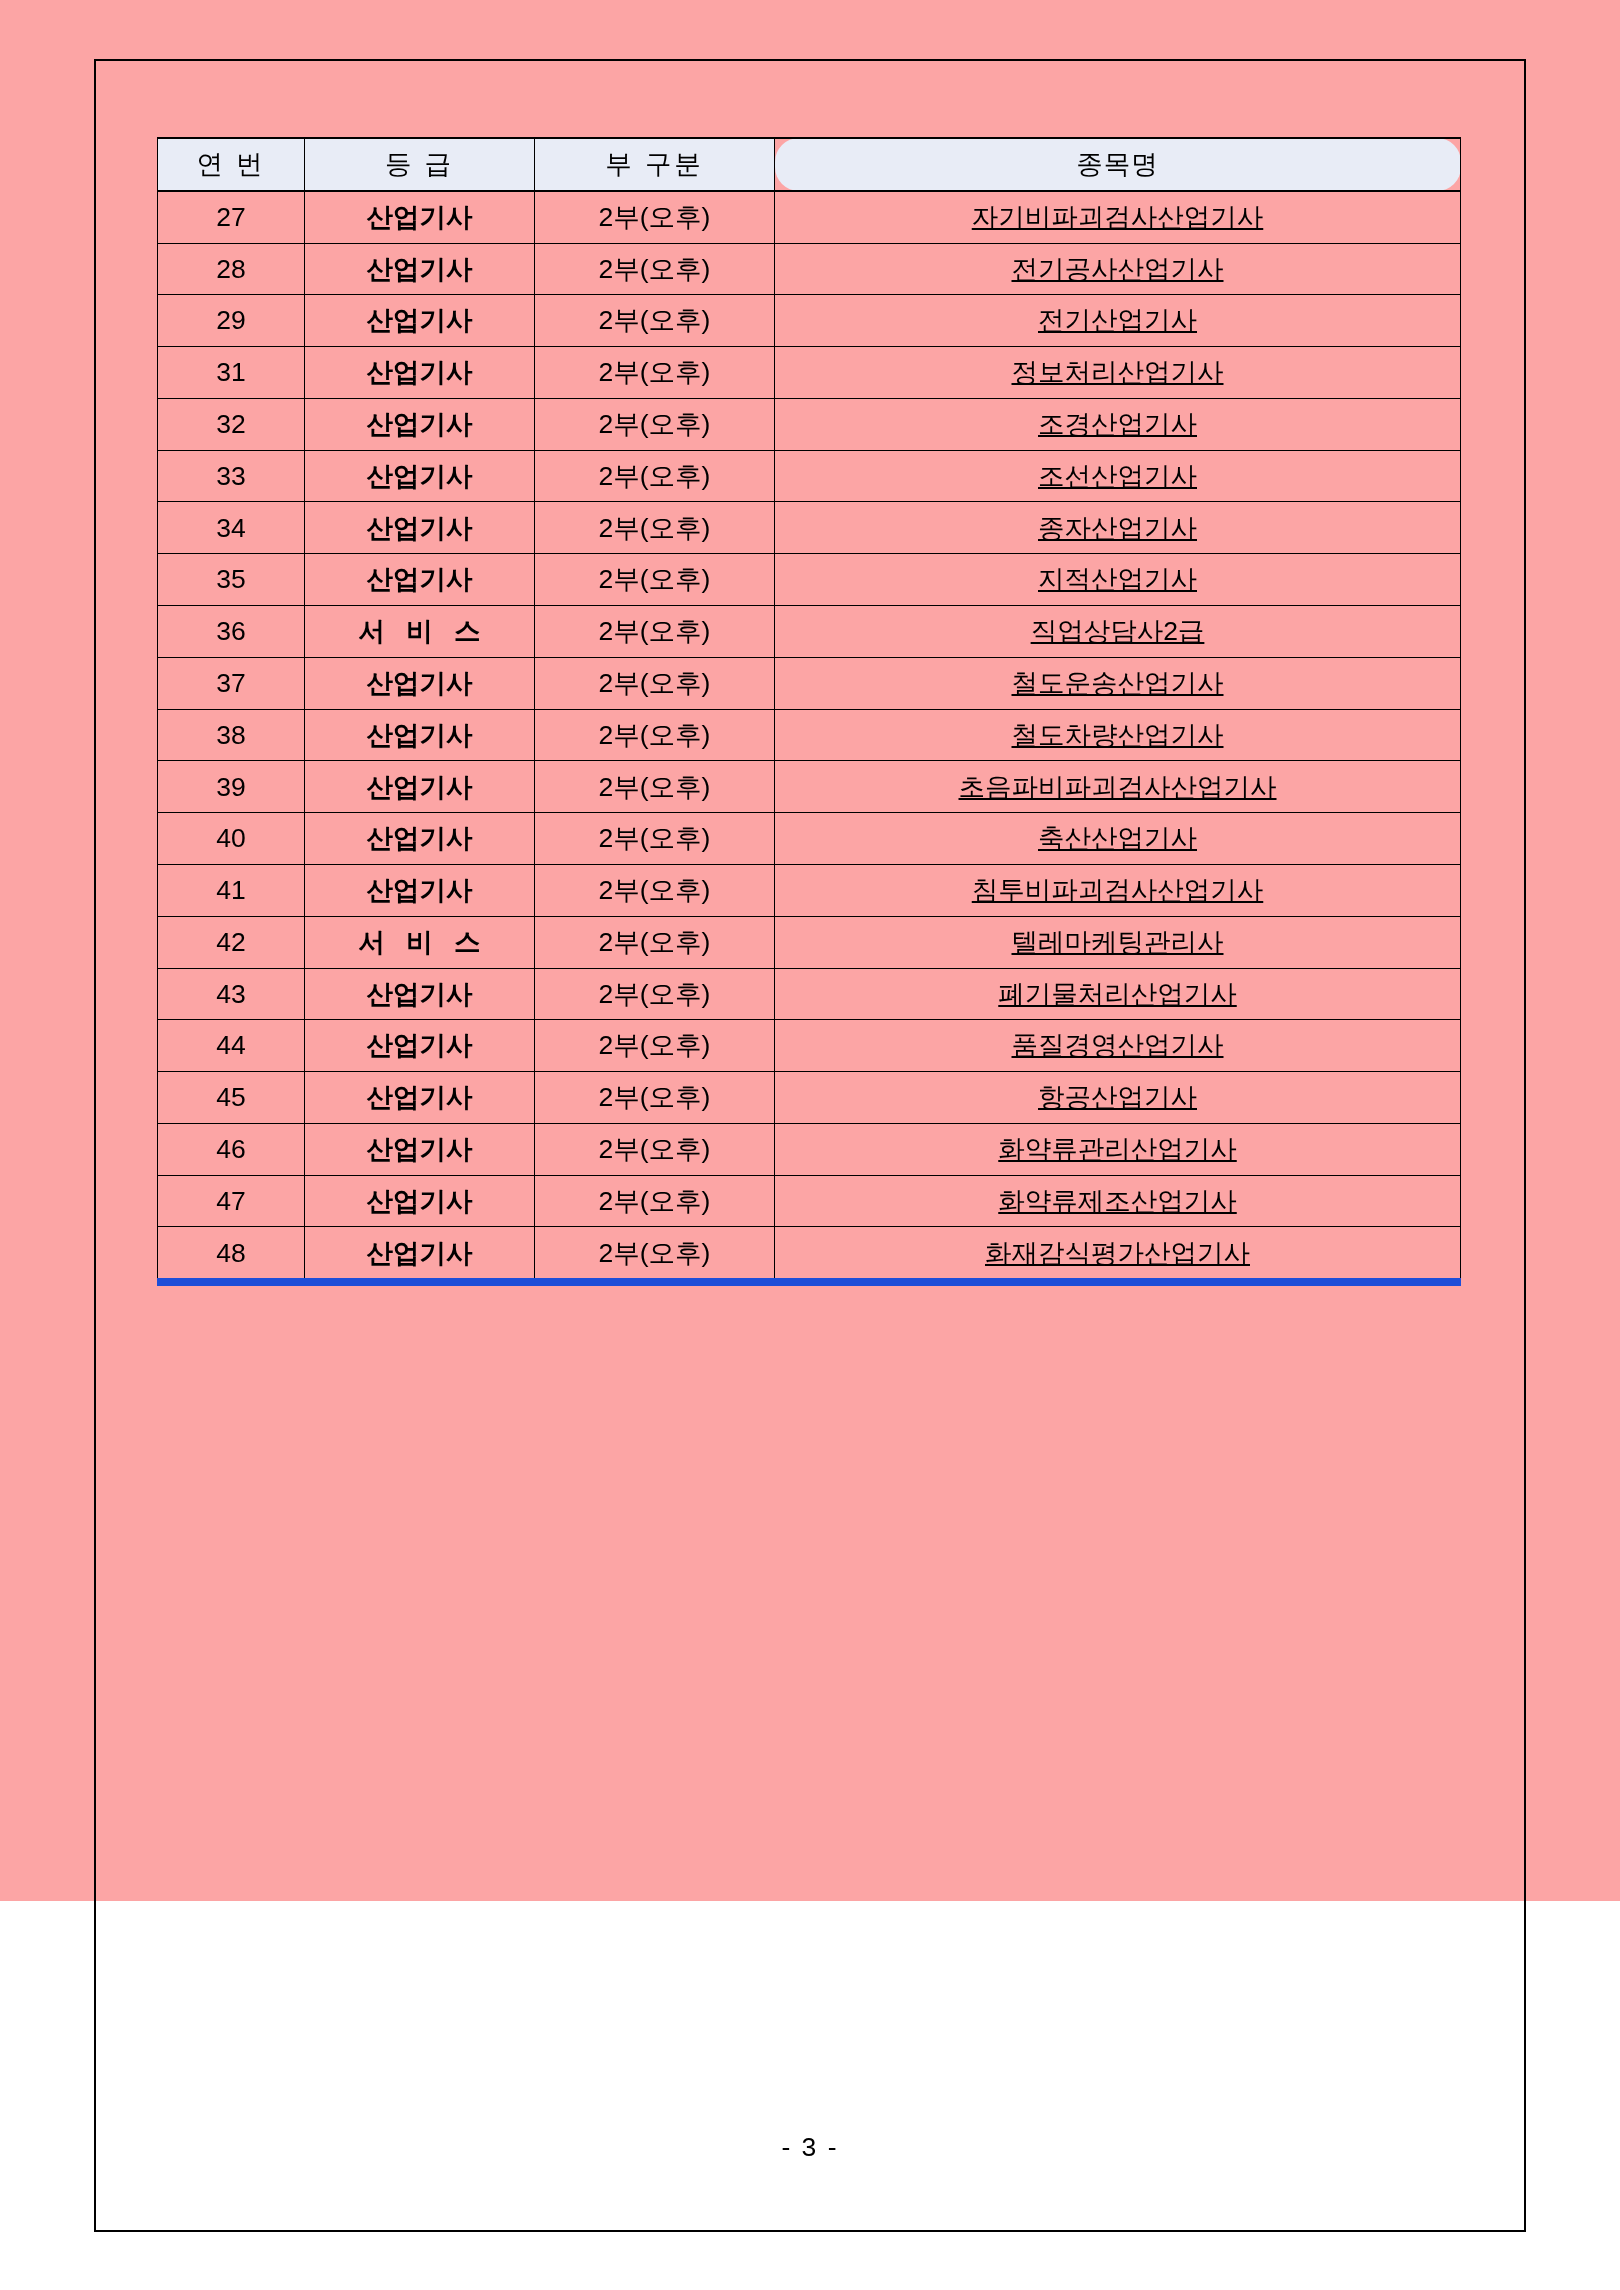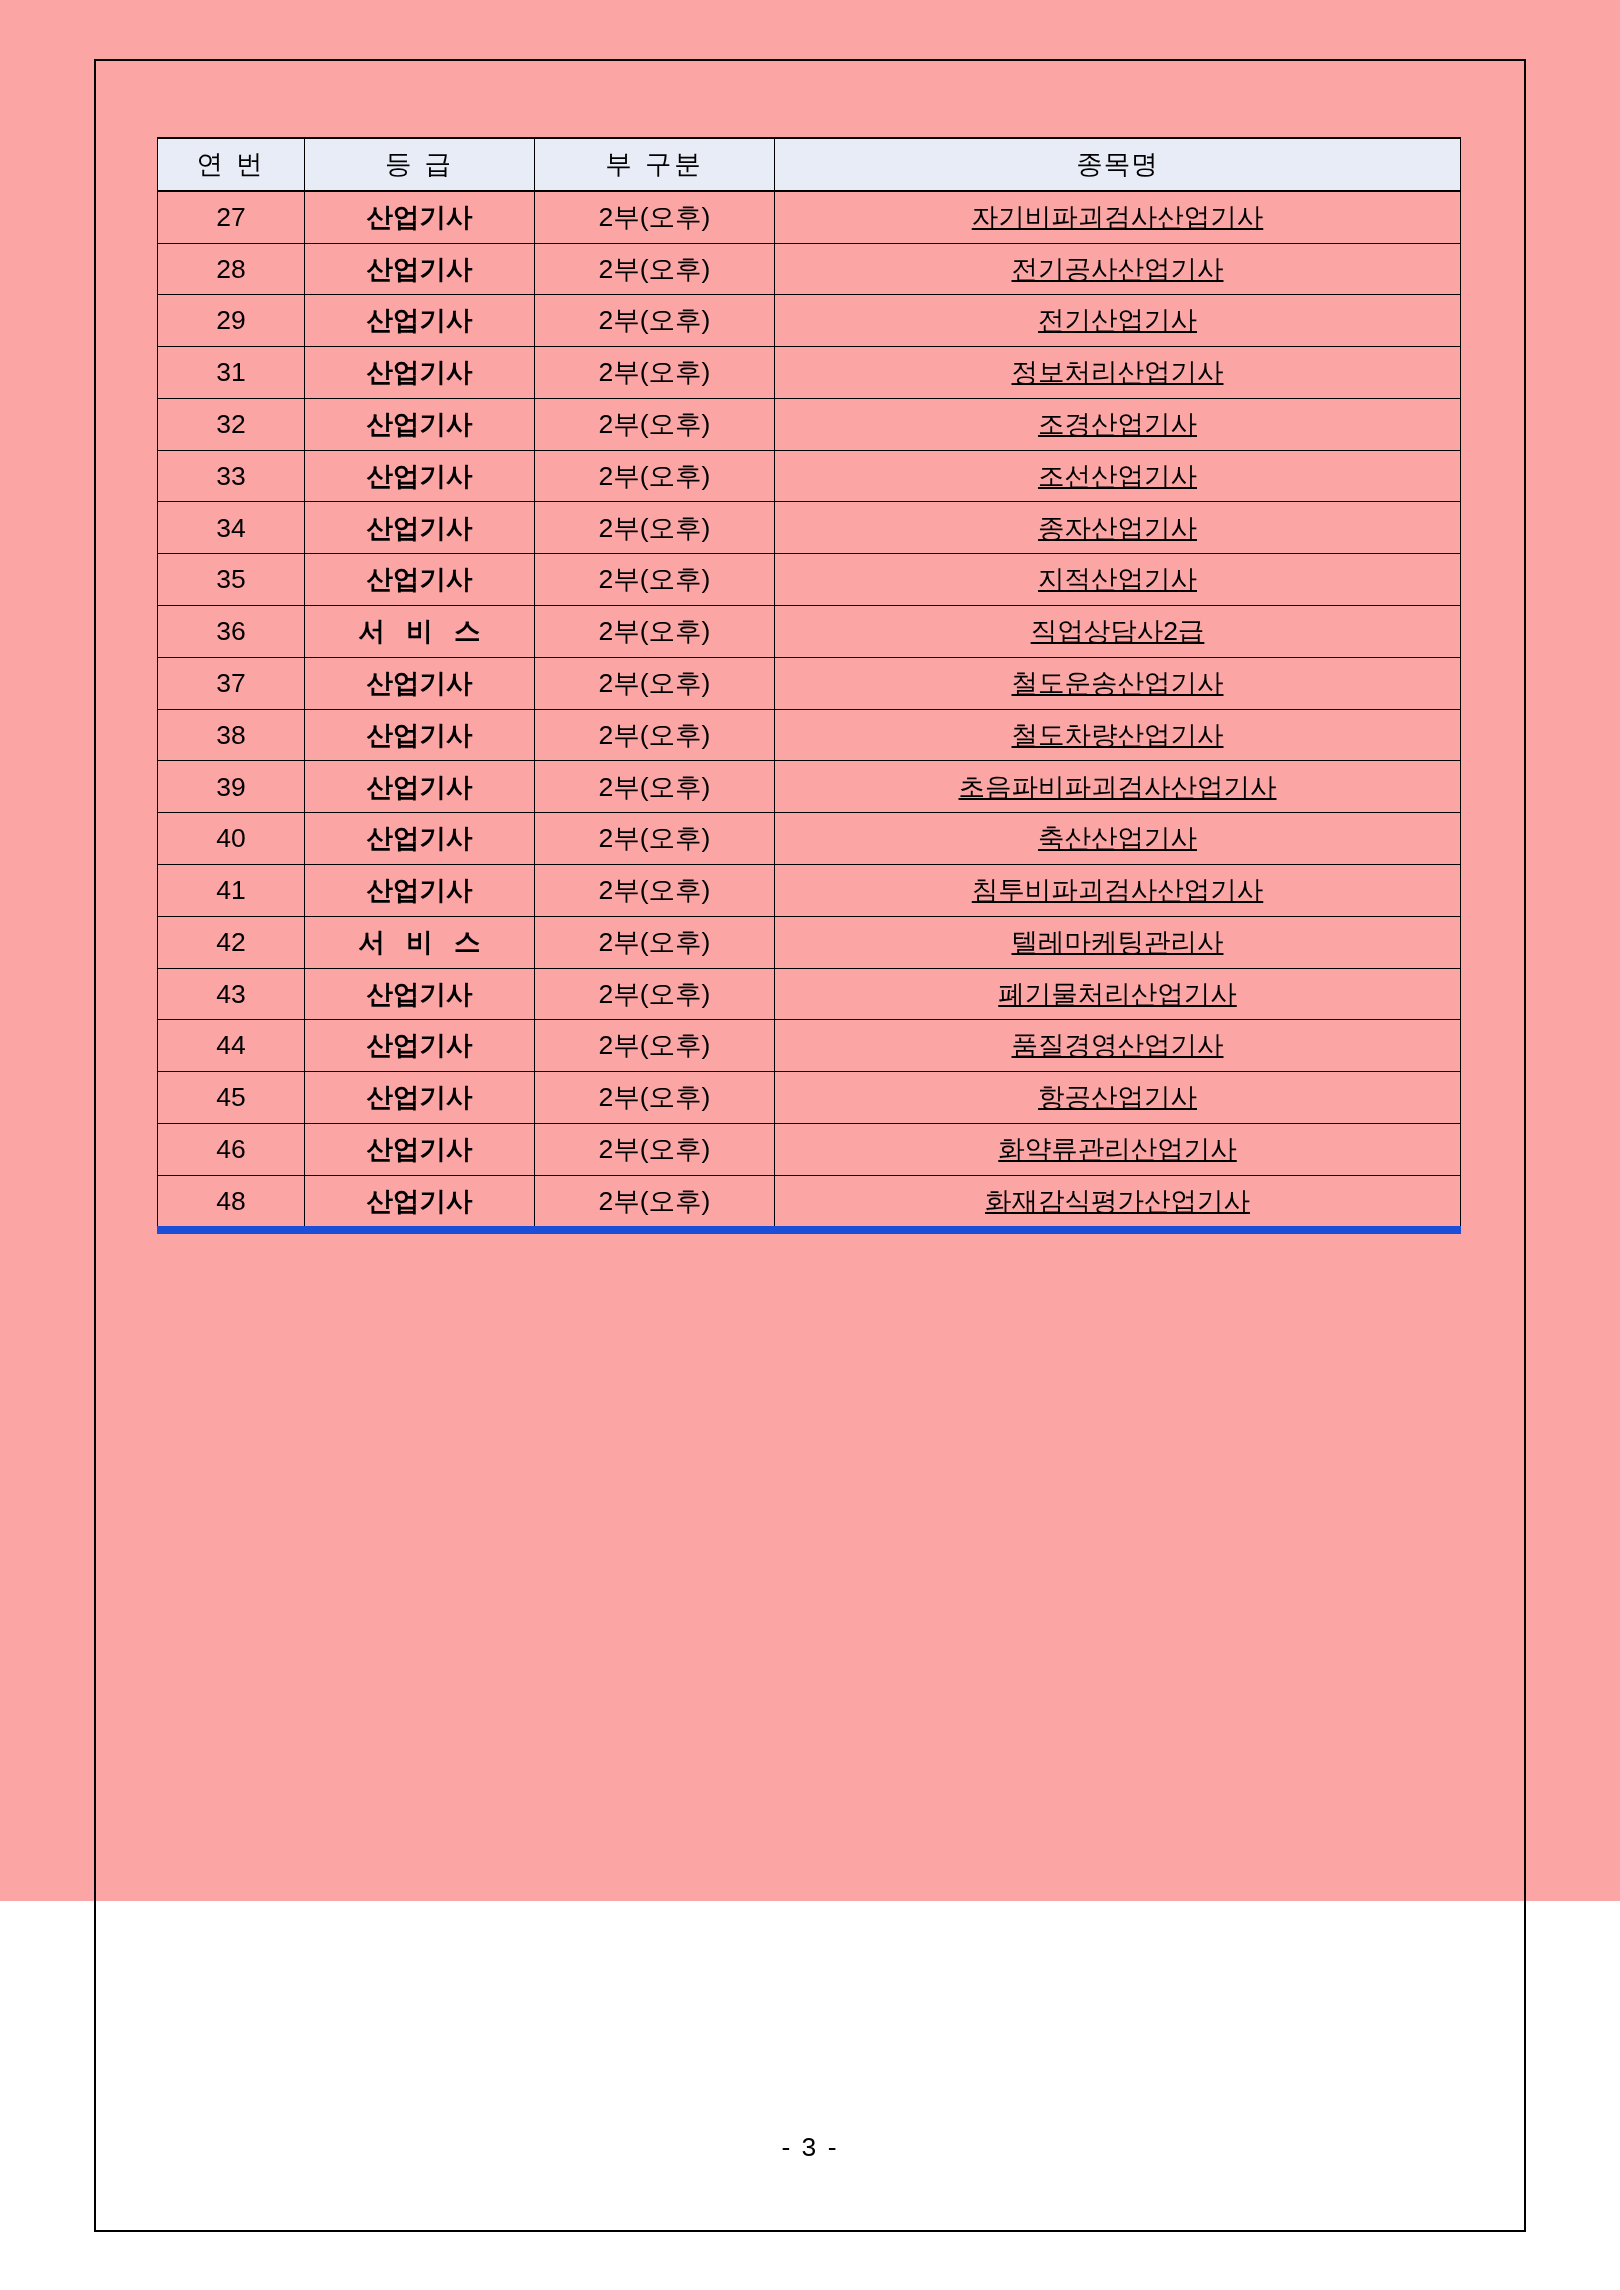--- a/index.html
+++ b/index.html
@@ -60,20 +60,21 @@
   }
   table.doc-table thead th {
     background: #e8ecf6;
     font-weight: normal;
     letter-spacing: 2.9px;
     border-top: 2px solid #000000;
     border-bottom: 2px solid #000000;
   }
   table.doc-table thead th.hdr-last {
     letter-spacing: 1px;
+    border-radius: 24px;
   }
   table.doc-table tbody tr:last-child td {
     border-bottom: 8px solid #1d4ed8;
   }
   table.doc-table td.col-num {
     letter-spacing: 0px;
   }
   table.doc-table td.col-grade {
     letter-spacing: 0px;
     font-weight: bold;
@@ -231,20 +232,26 @@
           <td class="col-part">2부(오후)</td>
           <td class="col-name">항공산업기사</td>
         </tr>
         <tr>
           <td class="col-num">46</td>
           <td class="col-grade">산업기사</td>
           <td class="col-part">2부(오후)</td>
           <td class="col-name">화약류관리산업기사</td>
         </tr>
         <tr>
+          <td class="col-num">47</td>
+          <td class="col-grade">산업기사</td>
+          <td class="col-part">2부(오후)</td>
+          <td class="col-name">화약류제조산업기사</td>
+        </tr>
+        <tr>
           <td class="col-num">48</td>
           <td class="col-grade">산업기사</td>
           <td class="col-part">2부(오후)</td>
           <td class="col-name">화재감식평가산업기사</td>
         </tr>
       </tbody>
     </table>
   </div>
 
   <div class="page-number">- 3 -</div>

